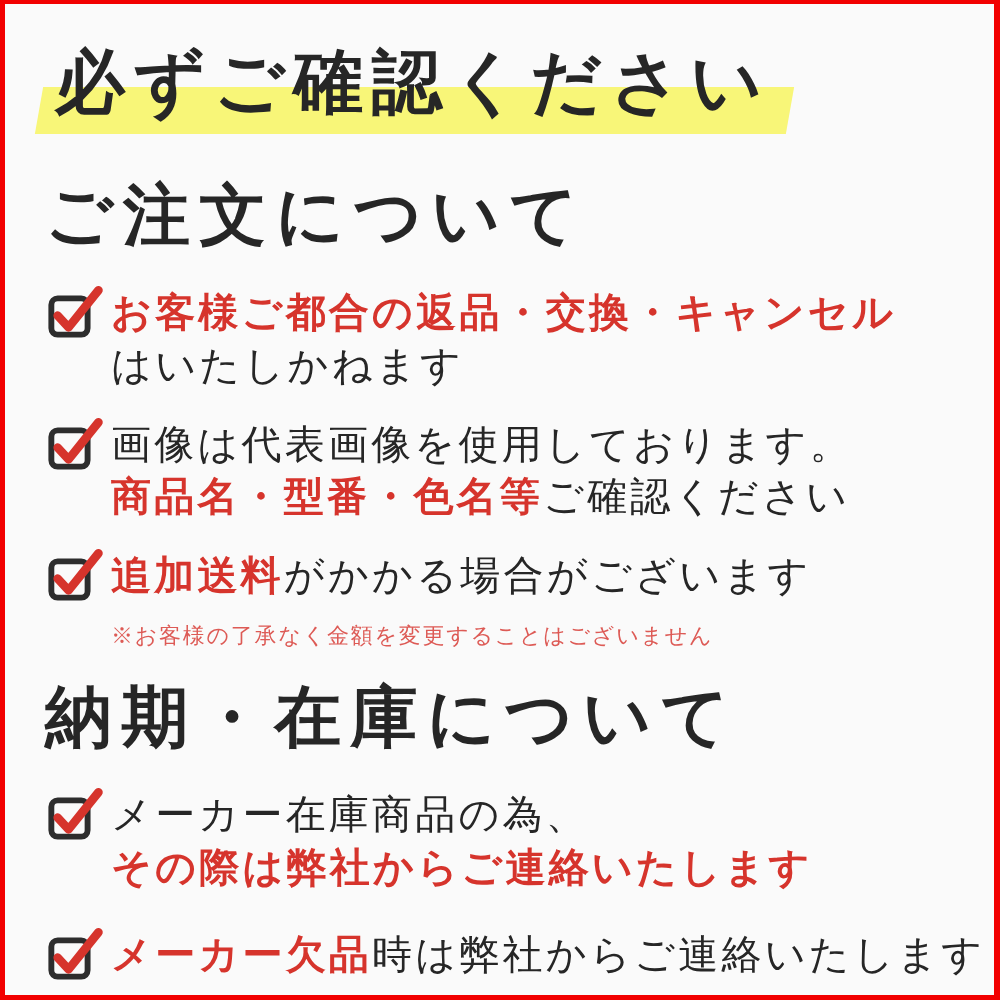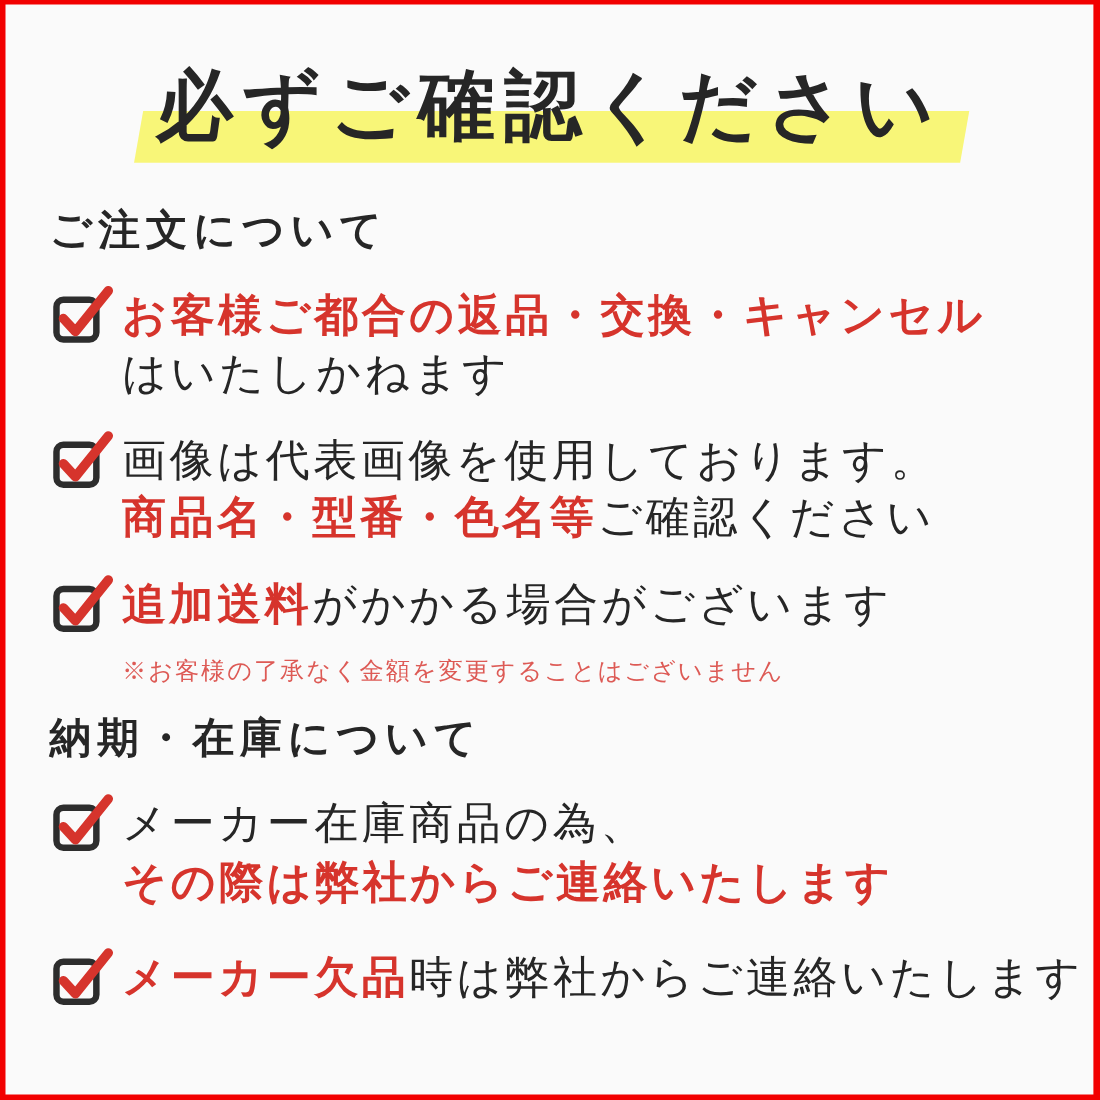--- a/index.html
+++ b/index.html
@@ -18,42 +18,41 @@
     background:var(--bg);
     border:solid var(--border-red);
     border-width:4px 6px 5px 5px;
     font-family:"Liberation Serif","DejaVu Serif",serif;
     color:var(--black);
     overflow:hidden;
   }
   .content{padding:0 40px;}
   
   .title-wrap{
-    text-align:center;
-    margin-top:46px;
+    margin-top:32px;
     position:relative;
   }
   .title-inner{position:relative;display:inline-block;padding:0 10px;}
   .title-hl{
     position:absolute;
     left:-6px;right:-10px;
     bottom:-4px;height:47px;
     background:var(--hl);
     transform:skewX(-10deg);
     z-index:0;
   }
   .title-text{
     position:relative;z-index:1;
     font-size:70px;font-weight:700;
     letter-spacing:0.12em;
     white-space:nowrap;
   }
   
   .heading{
-    font-size:38px;font-weight:700;
+    font-size:67px;font-weight:700;
     letter-spacing:0.14em;
     margin-top:40px;
     white-space:nowrap;
   }
   .heading.second{margin-top:22px;}
   
   .item{
     display:flex;align-items:flex-start;
     margin-top:26px;
     font-size:40px;line-height:1.32;

